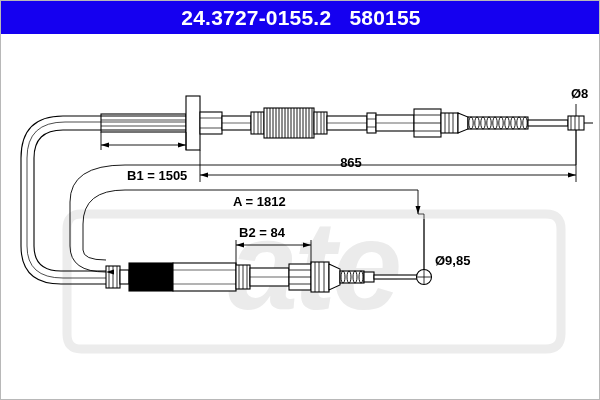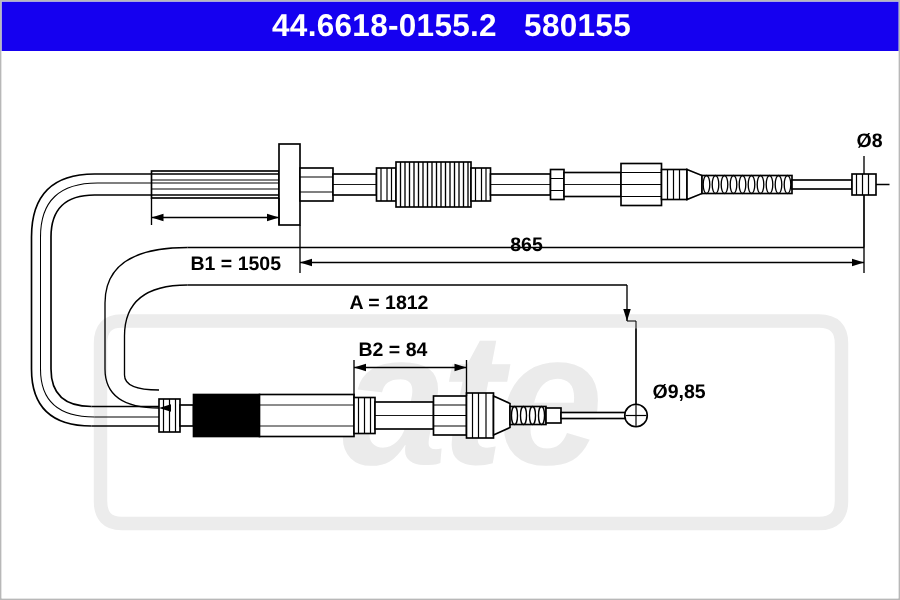--- a/index.html
+++ b/index.html
@@ -61,21 +61,21 @@
     font-weight: bold;
     fill: #000000;
   }
 </style>
 </head>
 <body>
 
 <div id="page">
 
   <div id="header-bar">
-    <div id="header-title">44.6618-0155.2   580155</div>
+    <div id="header-title">24.3727-0155.2   580155</div>
   </div>
 
   <div id="drawing-area">
     <svg class="canvas" width="598" height="365" viewBox="0 0 598 365">
 
       <g opacity="1">
 
         <path d="M 80 180 L 545 180 Q 560 180 560 195 L 560 300 Q 560 315 545 315 L 80 315 Q 66 315 66 300 L 66 195 Q 66 180 80 180 Z" fill="none" stroke="#ececec" stroke-width="9"></path>
         <text x="312" y="275" text-anchor="middle" font-family="Liberation Sans, sans-serif" font-size="126" font-weight="bold" font-style="italic" fill="#ebebeb" letter-spacing="-4">ate</text>
       </g>

